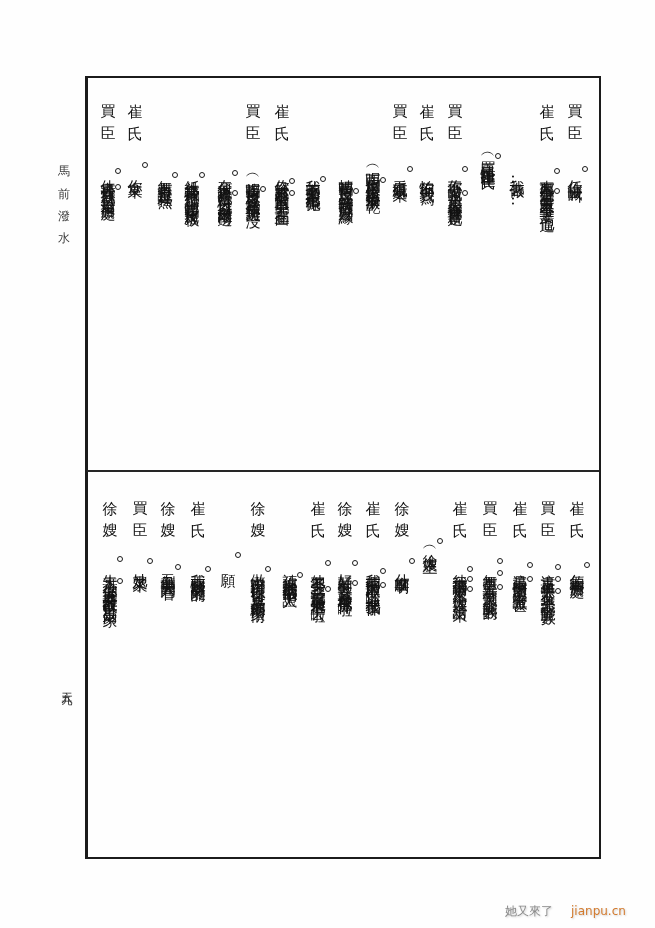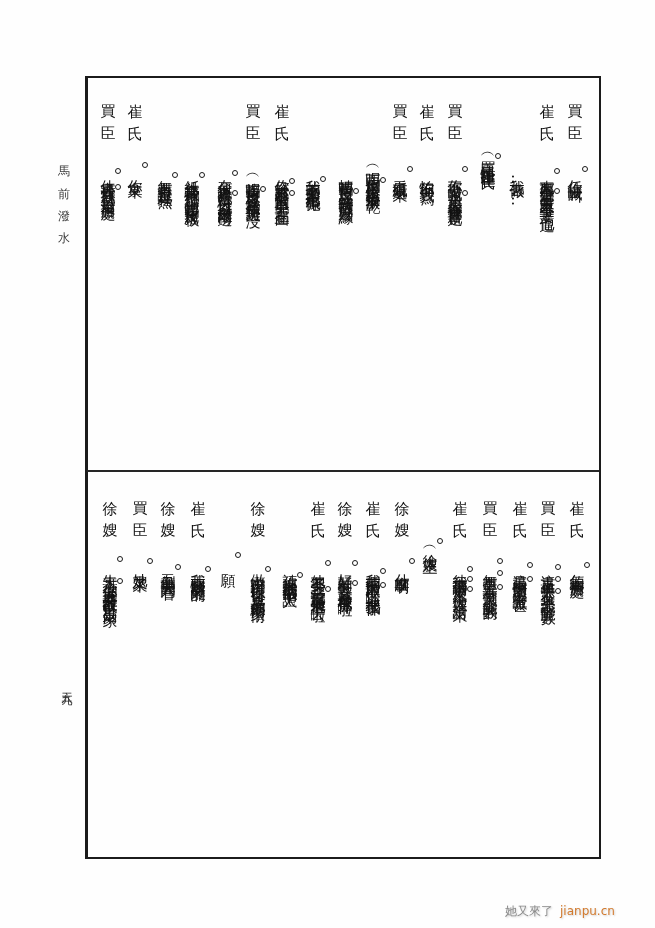--- a/index.html
+++ b/index.html
@@ -46,21 +46,21 @@
   }
   .pnum {
     position:absolute; left:60px; top:683px;
     writing-mode:vertical-rl; font-size:11px; line-height:13px;
     letter-spacing:1px; color:#2a2a2a;
   }
   .wm {
     position:absolute; left:505px; top:903px; font-size:12px; color:#8a8a8a;
     text-shadow:1px 1px 2px #d0d0d0; white-space:nowrap;
   }
-  .wm .dom { color:#d27a2e; font-family:"DejaVu Sans", sans-serif; margin-left:7px; }
+  .wm .dom { color:#d27a2e; font-family:"DejaVu Sans", sans-serif; margin-left:18px; }
 </style>
 </head>
 <body>
 
 <div class="page">
 
   <div class="rhead">馬前潑水</div>
   <div class="pnum">六三九</div>
 
   <div class="frame"></div>

